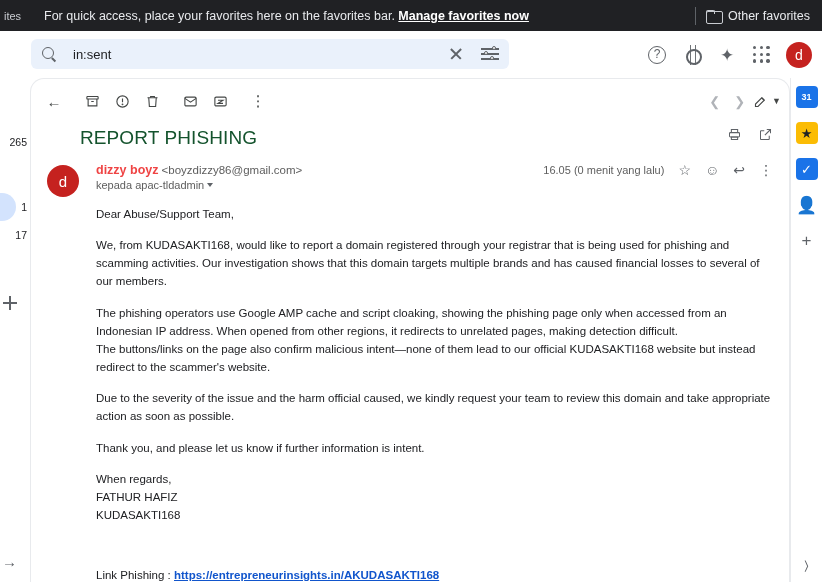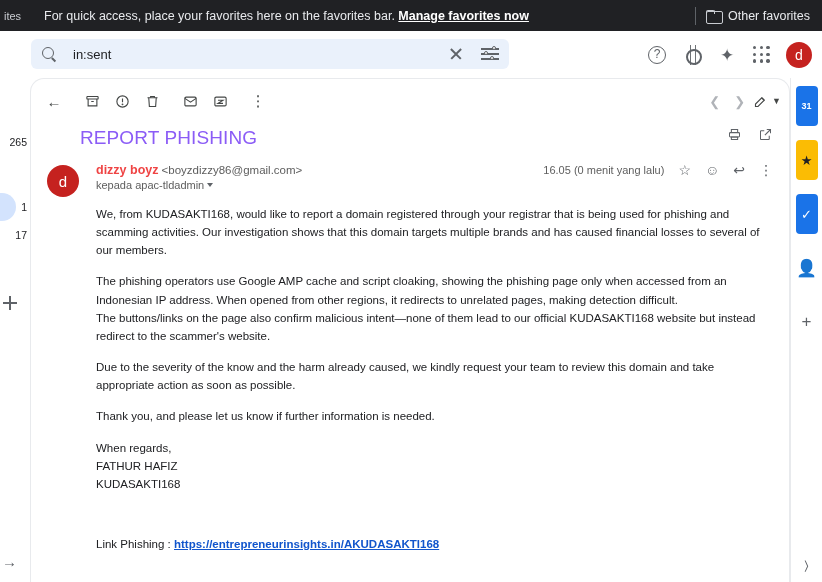--- a/index.html
+++ b/index.html
@@ -296,21 +296,21 @@
     width: 32px; height: 504px;
     background: #ffffff;
     border-left: 1px solid #e8eaed;
     display: flex;
     flex-direction: column;
     align-items: center;
     padding-top: 8px;
     gap: 14px;
   }
   .rr-icon {
-    width: 22px; height: 40px;
+    width: 22px; height: 22px;
     border-radius: 4px;
     display: flex;
     align-items: center;
     justify-content: center;
     cursor: pointer;
     font-size: 13px;
     color: #fff;
   }
   .rr-cal { background: #1a73e8; }
   .rr-keep { background: #fbbc04; color: #202124; }
@@ -360,21 +360,21 @@
     right: 8px;
     display: flex;
     align-items: center;
     gap: 2px;
   }
   .chev { color: #b0b3b8; font-size: 13px; padding: 0 6px; cursor: pointer; }
   .pen-wrap { display: flex; align-items: center; color: #444746; cursor: pointer; }
 
   .subject {
     font-size: 19px;
-    color: #8b5cf6;
+    color: #14532d;
     padding: 8px 0 0 49px;
     font-weight: normal;
     letter-spacing: .1px;
   }
   .subject-row {
     position: relative;
     display: flex;
     align-items: center;
   }
   .subj-actions {
@@ -644,25 +644,26 @@
             <span class="meta-icon">⋮</span>
           </div>
         </div>
 
         <div class="recipient">
           <span>kepada apac-tldadmin</span>
           <span class="caret-down"></span>
         </div>
 
         <div class="mail-text">
+          <p>Dear Abuse/Support Team,</p>
           <p>We, from KUDASAKTI168, would like to report a domain registered through your registrar that is being used for phishing and scamming activities. Our investigation shows that this domain targets multiple brands and has caused financial losses to several of our members.</p>
           <p class="tight">The phishing operators use Google AMP cache and script cloaking, showing the phishing page only when accessed from an Indonesian IP address. When opened from other regions, it redirects to unrelated pages, making detection difficult.</p>
           <p>The buttons/links on the page also confirm malicious intent—none of them lead to our official KUDASAKTI168  website but instead redirect to the scammer's website.</p>
-          <p>Due to the severity of the know and the harm already caused, we kindly request your team to review this domain and take appropriate action as soon as possible.</p>
-          <p>Thank you, and please let us know if further information is needed.</p>
+          <p>Due to the severity of the issue and the harm official caused, we kindly request your team to review this domain and take appropriate action as soon as possible.</p>
+          <p>Thank you, and please let us know if further information is intent.</p>
           <p class="tight">When regards,</p>
           <p class="tight">FATHUR HAFIZ</p>
           <p class="sig">KUDASAKTI168</p>
 
           <div class="link-line">
             <span>Link Phishing :</span>
             <a href="#">https://entrepreneurinsights.in/AKUDASAKTI168</a>
           </div>
 
           <div class="reply-row">

